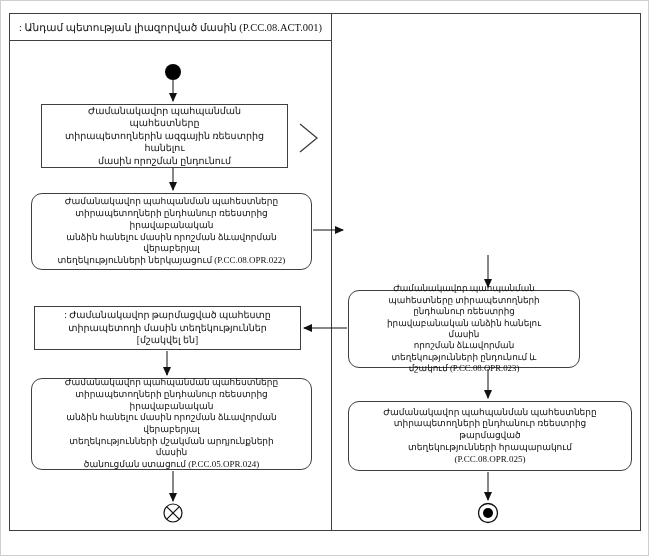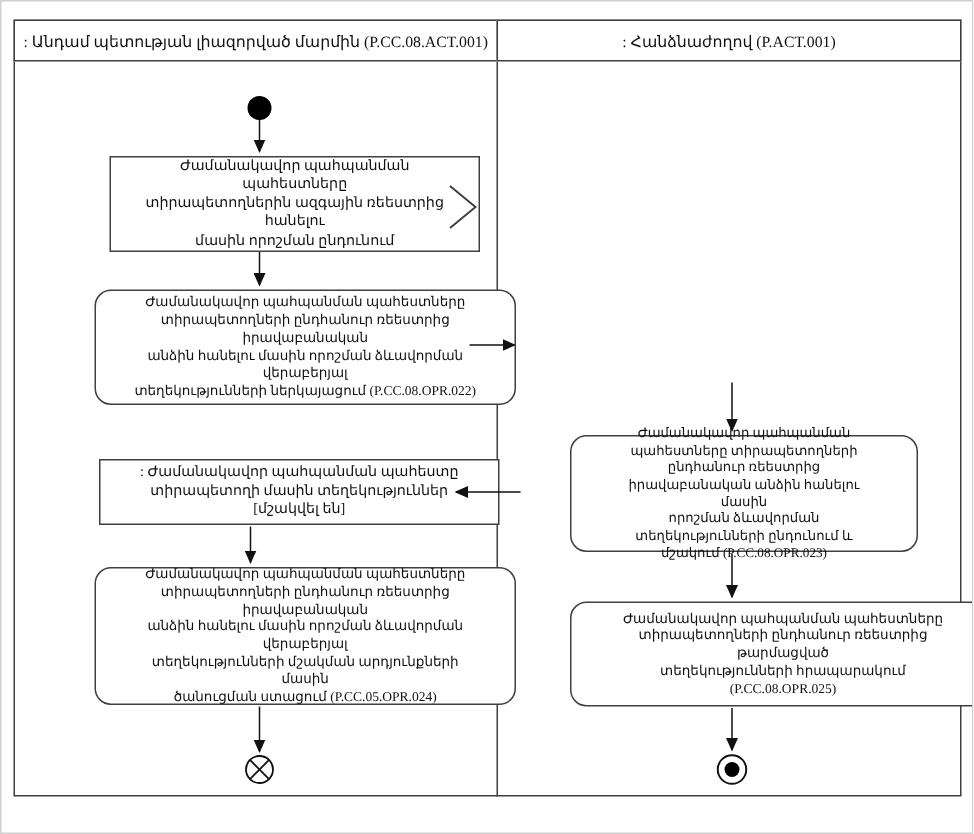--- a/index.html
+++ b/index.html
@@ -49,56 +49,52 @@
     box-sizing: border-box;
     display: flex;
     align-items: center;
     justify-content: center;
     text-align: center;
     font-size: 9px;
     line-height: 1.3;
     padding: 2px 23px;
     white-space: pre-line;
     z-index: 1;
-    margin-left: 32px;
   }
   .rounded { border-radius: 11px; }
   .overlay {
     position: absolute;
     left: 0; top: 0;
     width: 649px; height: 556px;
     z-index: 2;
     pointer-events: none;
   }
 </style>
 </head>
 <body>
 
 <div class="canvas">
 
   <div class="frame"></div>
   <div class="lane-divider"></div>
 
   <div class="lane-header left">
-    <span>: Անդամ պետության լիազորված մարմին  (P.CC.08.ACT.001)</span>
-  </div>
-  <div class="lane-header right">
-    <span>: Հանձնաժողով (P.ACT.001)</span>
+    <span>: Անդամ պետության լիազորված մասին  (P.CC.08.ACT.001)</span>
   </div>
 
   <div class="shape" style="left:40px; top:103px; width:247px; height:64px; font-size:9.5px;"><span>Ժամանակավոր պահպանման պահեստները
 տիրապետողներին ազգային ռեեստրից հանելու
 մասին որոշման ընդունում</span></div>
 
   <div class="shape rounded" style="left:30px; top:192px; width:281px; height:77px;"><span>Ժամանակավոր պահպանման պահեստները
 տիրապետողների ընդհանուր ռեեստրից իրավաբանական
 անձին հանելու մասին որոշման ձևավորման վերաբերյալ
 տեղեկությունների ներկայացում (P.CC.08.OPR.022)</span></div>
 
-  <div class="shape" style="left:33px; top:305px; width:267px; height:44px; font-size:9.5px;"><span>: Ժամանակավոր պահպանման պահեստը
+  <div class="shape" style="left:33px; top:305px; width:267px; height:44px; font-size:9.5px;"><span>: Ժամանակավոր թարմացված պահեստը
 տիրապետողի մասին տեղեկություններ [մշակվել են]</span></div>
 
   <div class="shape rounded" style="left:30px; top:377px; width:281px; height:92px;"><span>Ժամանակավոր պահպանման պահեստները
 տիրապետողների ընդհանուր ռեեստրից իրավաբանական
 անձին հանելու մասին որոշման ձևավորման վերաբերյալ
 տեղեկությունների մշակման արդյունքների մասին
 ծանուցման ստացում (P.CC.05.OPR.024)</span></div>
 
 
   <div class="shape rounded" style="left:347px; top:289px; width:232px; height:78px; font-size:8.8px;"><span>Ժամանակավոր պահպանման պահեստները տիրապետողների

